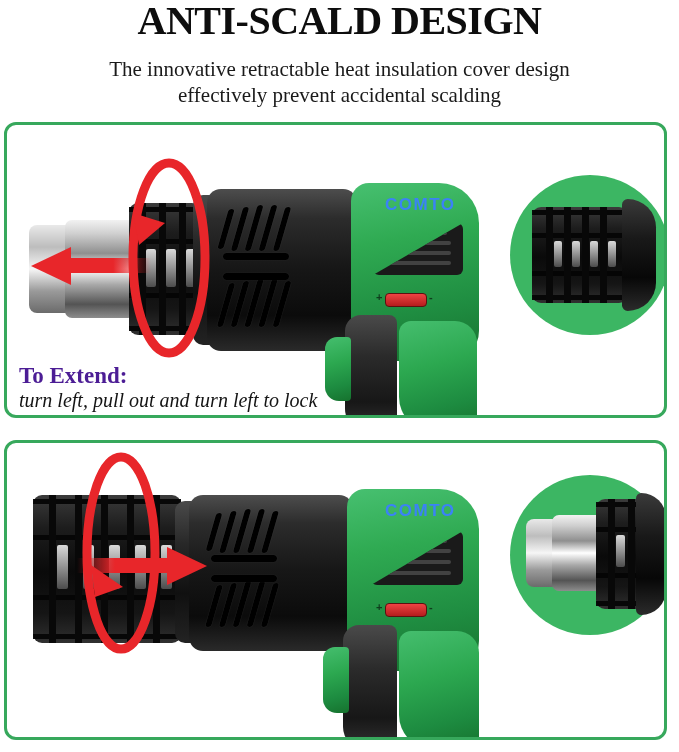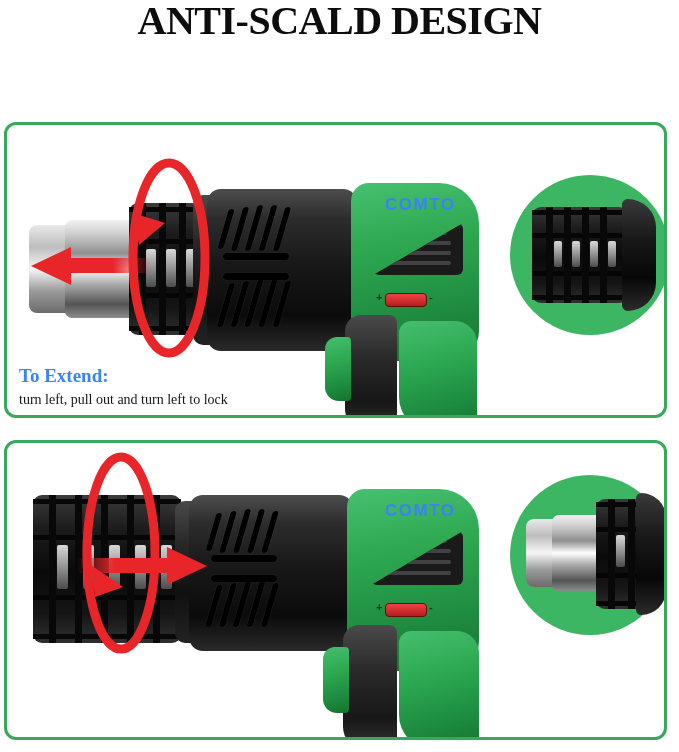--- a/index.html
+++ b/index.html
@@ -19,24 +19,24 @@
   
   .panel{position:absolute;left:4px;width:663px;border:3px solid #37a85c;
          border-radius:12px;background:#ffffff;box-sizing:border-box;overflow:hidden;}
   #panel-extend{top:122px;height:296px;}
   #panel-retract{top:440px;height:300px;}
 
   .stage{position:absolute;left:0;top:0;width:657px;height:100%;}
 
   
   .caption{position:absolute;left:12px;z-index:40;}
-  .cap-title{font-family:"Liberation Serif",serif;font-weight:bold;font-size:19px;
-             color:#3b82f6;line-height:22px;}
-  .cap-body{font-family:"Liberation Serif",serif;font-size:14px;color:#141414;
-            line-height:22px;margin-top:2px;}
+  .cap-title{font-family:"Liberation Serif",serif;font-weight:bold;font-size:23px;
+             color:#4c1d95;line-height:22px;}
+  .cap-body{font-family:"Liberation Serif",serif;font-size:20px;color:#141414;
+            line-height:22px;margin-top:2px;font-style:italic;}
   #cap-extend{top:240px;}
   #cap-retract{top:245px;}
 
   
   .inset{position:absolute;border-radius:50%;background:#3cb663;z-index:20;}
   #inset-1{left:507px;top:172px;width:160px;height:160px;}
   #inset-2{left:507px;top:472px;width:160px;height:160px;}
 
   
   .gun{position:absolute;z-index:10;}
@@ -86,20 +86,24 @@
     background:linear-gradient(180deg,#4a4a4a 0%,#2b2b2b 35%,#171717 75%,#323232 100%);}
 
   
   .redsvg{position:absolute;z-index:30;overflow:visible;}
 </style>
 </head>
 <body>
 
 <div id="header">
   <div id="title">ANTI-SCALD DESIGN</div>
+  <div id="subtitle">
+    <span class="l1">The innovative retractable heat insulation cover design</span>
+    <span class="l2">effectively prevent accidental scalding</span>
+  </div>
 </div>
 
 <div class="panel" id="panel-extend">
   <div class="stage">
 
     <div class="gun">
 
       <div class="silver-tip" style="left:22px;top:100px;width:48px;height:88px;"></div>
       <div class="silver" style="left:58px;top:95px;width:70px;height:98px;"></div>
 

